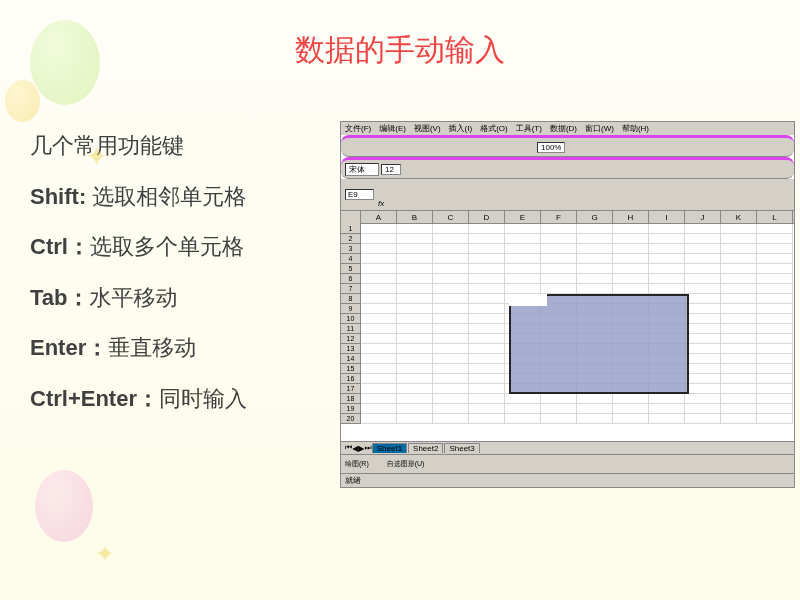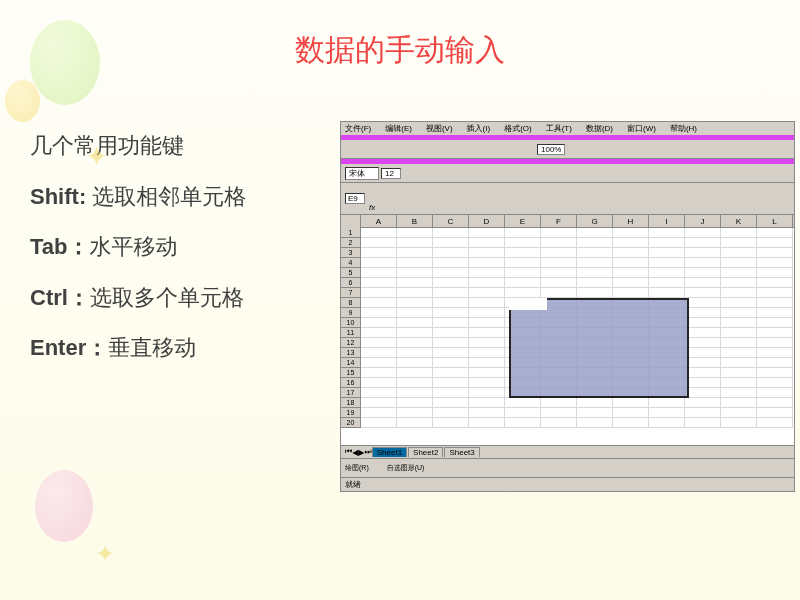--- a/index.html
+++ b/index.html
@@ -60,43 +60,44 @@
       font-size: 9px;
     }
     .tb-buttons { display: flex; gap: 1px; }
     .tb-btn { width: 12px; height: 10px; background: #c0c0c0; border: 1px solid #888; color: #000; text-align: center; line-height: 8px; font-size: 7px; }
     .menubar {
       background: #d4d0c8;
       padding: 1px 4px;
       font-size: 8px;
       color: #000;
       display: flex;
-      gap: 14px;
+      gap: 8px;
     }
     .toolbar {
       background: #d4d0c8;
-      border-top: 5px solid #d946ef;
+      border-top: 3px solid #d946ef;
       border-bottom: 1px solid #888;
       padding: 2px 4px;
       display: flex;
       gap: 2px;
       align-items: center;
       font-size: 7px;
+      border-radius: 8px;
     }
     .tbtn { width: 14px; height: 14px; background: #d4d0c8; border: 1px solid transparent; }
     .fontbox { background: #fff; border: 1px inset #888; padding: 0 3px; font-size: 8px; }
     .namebox-row {
       background: #d4d0c8;
       padding: 2px 4px;
       display: flex;
       align-items: center;
       gap: 4px;
       border-bottom: 1px solid #888;
     }
-    .namebox { background: #fff; border: 1px inset #888; width: 20px; padding: 0 2px; font-size: 8px; }
+    .namebox { background: #fff; border: 1px inset #888; width: 29px; padding: 0 2px; font-size: 8px; }
     .fx { font-style: italic; font-size: 8px; margin-top: 18px; }
     .grid-area {
       position: relative;
       background: #fff;
       height: 230px;
       overflow: hidden;
     }
     .col-headers {
       display: flex;
       background: #d4d0c8;
@@ -163,23 +164,24 @@
 <div class="balloon balloon-pink"></div>
 <div class="star star1">✦</div>
 <div class="star star2">✦</div>
 
 <h1 class="title">数据的手动输入</h1>
 
 <div class="content">
   <div class="left">
     <div class="subtitle">几个常用功能键</div>
     <div class="item"><b>Shift:</b><span> 选取相邻单元格</span></div>
+    <div class="item"><b>Ctrl：</b><span>选取多个单元格</span></div>
     <div class="item"><b>Tab：</b><span>水平移动</span></div>
-    <div class="item"><b>Ctrl：</b><span>选取多个单元格</span></div>
     <div class="item"><b>Enter：</b><span>垂直移动</span></div>
+    <div class="item"><b>Ctrl+Enter：</b><span>同时输入</span></div>
   </div>
 
   <div class="right">
     <div class="excel-window">
       <div class="menubar">
         <span>文件(F)</span>
         <span>编辑(E)</span>
         <span>视图(V)</span>
         <span>插入(I)</span>
         <span>格式(O)</span>

